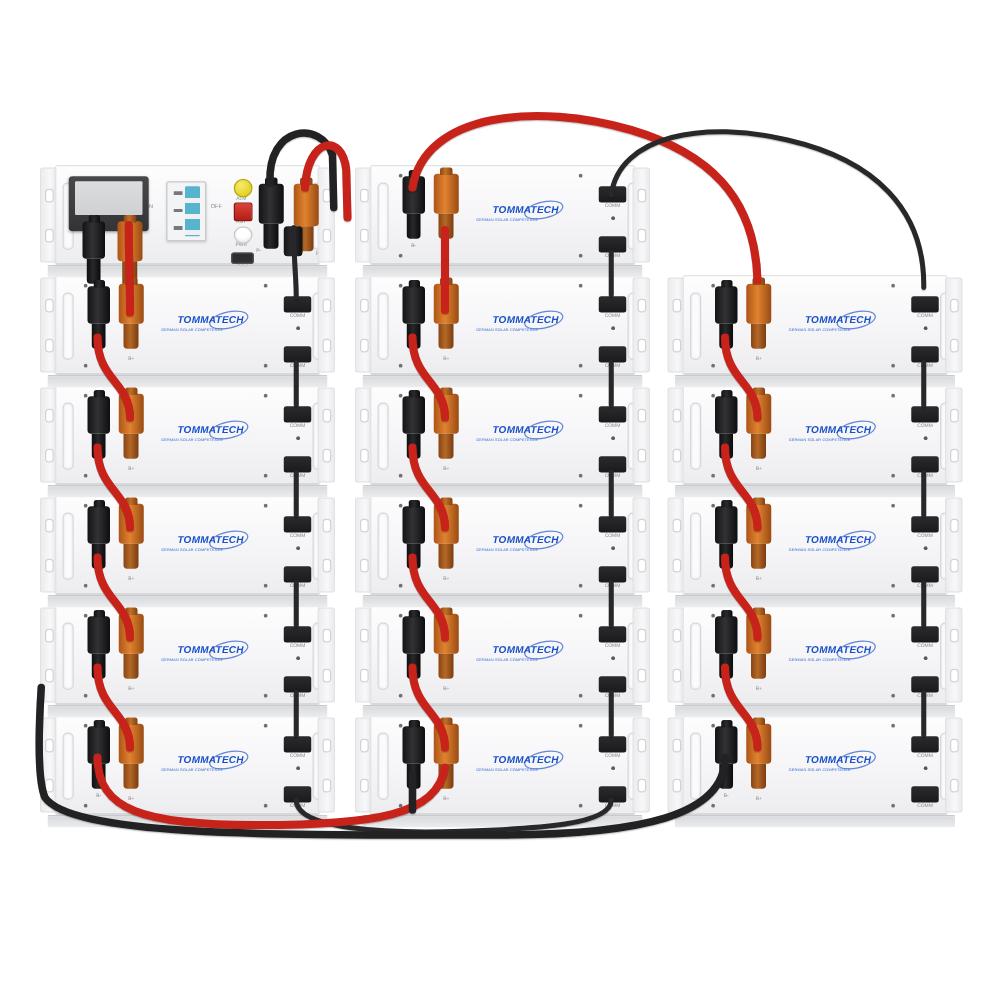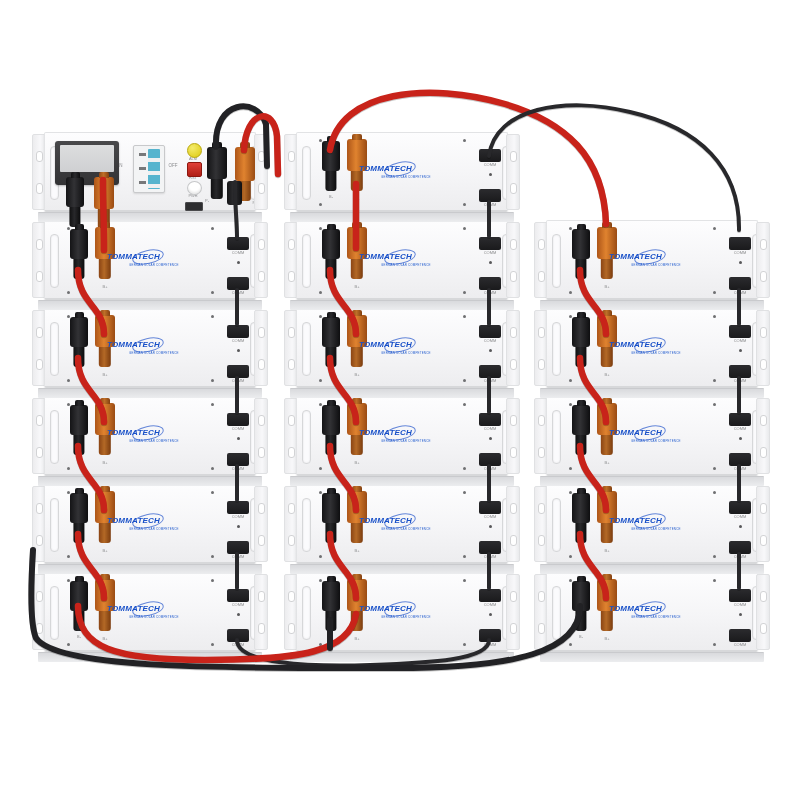--- a/index.html
+++ b/index.html
@@ -43,21 +43,21 @@
 
   
   .comm-port{position:absolute;left:182px;width:22px;height:13px;border-radius:2px;
     background:linear-gradient(180deg,#2b2b2e,#1a1a1c);z-index:2;}
   .comm-upper{top:16px;} .comm-lower{top:56px;}
   .comm-lbl-u{left:178px;top:30px;width:30px;}
   .comm-lbl-l{left:178px;top:70px;width:30px;}
   .dot-mid{position:absolute;left:192px;top:40px;width:3px;height:3px;border-radius:50%;background:#58585a;}
 
   
-  .logo{position:absolute;left:62px;top:24px;width:88px;text-align:left;z-index:2;}
+  .logo{position:absolute;left:62px;top:24px;width:88px;text-align:right;z-index:2;}
   .logo-text{position:relative;display:inline-block;font-size:8px;font-weight:bold;
     font-style:italic;color:#1850c8;letter-spacing:.2px;line-height:9px;}
   .swoosh{position:absolute;right:-4px;top:-2px;width:30px;height:12px;
     border:1px solid rgba(21,73,200,.65);border-radius:50%;transform:rotate(-12deg);}
   .tagline{font-size:6px;color:#2a62d0;letter-spacing:.3px;transform:scale(.5);
     transform-origin:center top;white-space:nowrap;margin-top:0px;}
 
   
   .display{position:absolute;left:10px;top:8px;width:64px;height:44px;border-radius:3px;
     background:linear-gradient(180deg,#48484a,#333335);box-shadow:0 1px 2px rgba(0,0,0,.25);z-index:2;}

